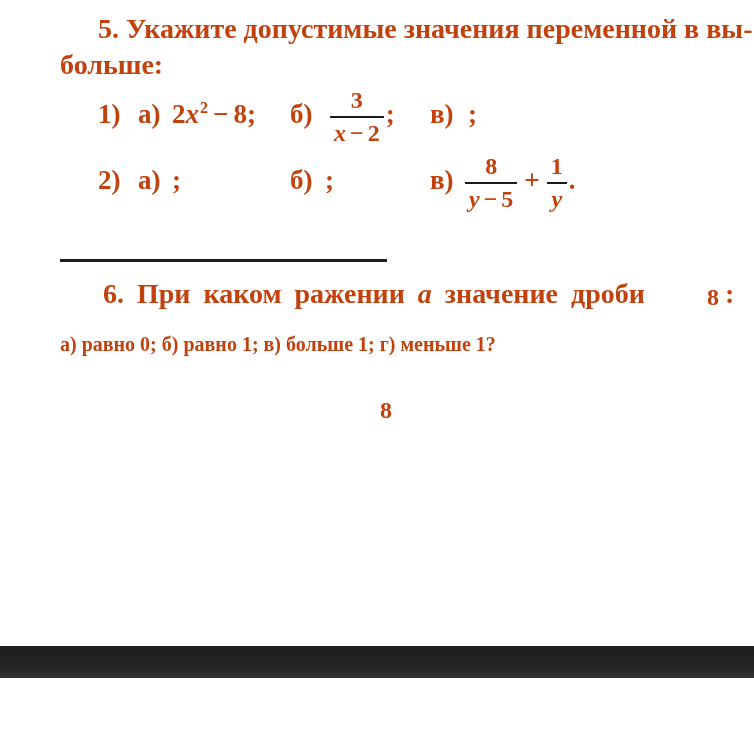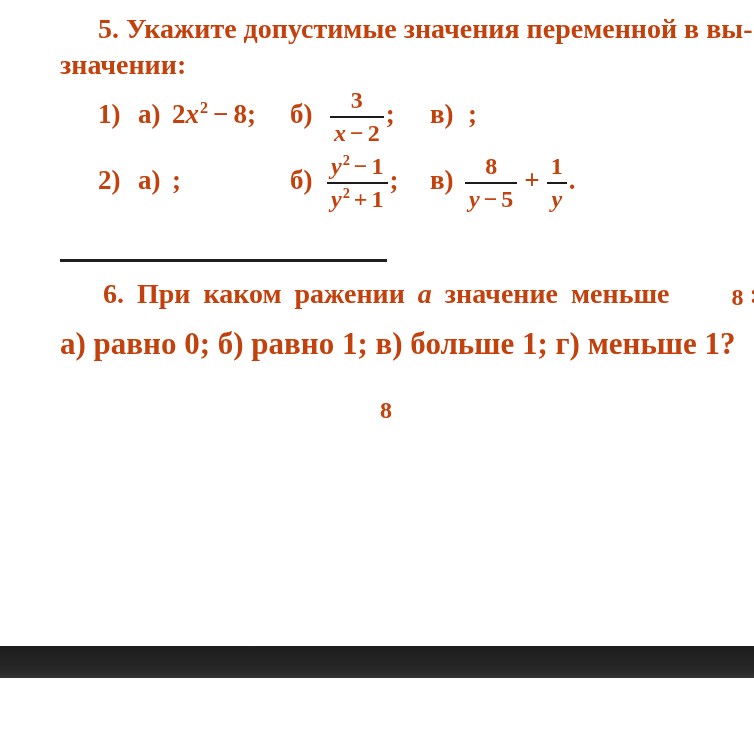--- a/index.html
+++ b/index.html
@@ -69,21 +69,21 @@
   }
 
   
   .p6-title {
     margin-top: 16px;
     font-size: 28px;
     text-indent: 43px;
     word-spacing: 6px;
     white-space: nowrap;
   }
-  .p6-answers { margin-top: 14px; font-size: 31px; line-height: 38px; }
+  .p6-answers { margin-top: 14px; font-size: 20px; line-height: 38px; }
 
   
   .page-number {
     margin-top: 34px;
     text-align: center;
     position: relative; left: -14px;
     font-size: 24px;
   }
 
   
@@ -95,47 +95,47 @@
   }
 </style>
 </head>
 <body>
 
 <div class="page" style="background: rgb(255, 255, 255); color: #c2410c; padding-left: 20px;">
   <div class="content">
 
     <section>
       <div class="p5-line1"><span>5.</span> <span>Укажите допустимые значения переменной в вы-</span></div>
-      <div class="p5-line2">значении:</div>
+      <div class="p5-line2">больше:</div>
 
       <div class="expr-row row-1">
         <span class="slot r1-s1">1)</span>
         <span class="slot r1-s2">а)</span>
         <span class="slot r1-s3"><span class="mnum">2</span><span class="mvar">x</span><span class="msup">2</span><span class="mop">−</span><span class="mnum">8;</span></span>
         <span class="slot r1-s4">б)</span>
         <span class="slot r1-s5"><span class="frac"><span class="fnum"><span class="mnum">3</span></span><span class="fden"><span class="mvar">x</span><span class="mop">−</span><span class="mnum">2</span></span></span><span class="mnum">;</span></span>
         <span class="slot r1-s6">в)</span>
         <span class="slot"><span class="mnum">;</span></span>
       </div>
 
       <div class="expr-row row-2">
         <span class="slot r2-s1">2)</span>
         <span class="slot r2-s2">а)</span>
         <span class="slot r2-s3"><span class="mnum">;</span></span>
         <span class="slot r2-s4">б)</span>
-        <span class="slot r2-s5"><span class="frac"><span class="fnum"><span class="mvar">y</span><span class="msup">2</span><span class="mop">−</span><span class="mnum">1</span></span><span class="fden"><span class="mvar">y</span><span class="msup">2</span><span class="mop">+</span><span class="mnum">1</span></span></span><span class="mnum">;</span></span>
+        <span class="slot r2-s5"><span class="mnum">;</span></span>
         <span class="slot r2-s6">в)</span>
         <span class="slot"><span class="frac"><span class="fnum"><span class="mnum">8</span></span><span class="fden"><span class="mvar">y</span><span class="mop">−</span><span class="mnum">5</span></span></span><span class="mop">+</span><span class="frac"><span class="fnum"><span class="mnum">1</span></span><span class="fden"><span class="mvar">y</span></span></span><span class="mnum">.</span></span>
       </div>
     </section>
 
     <hr class="divider">
 
     <section>
-      <div class="p6-title"><span>6.</span> <span>При каком ражении</span> <span class="mvar">a</span> <span>значение меньше</span> <span><span class="frac"><span class="fden"><span class="mnum">8</span></span></span><span class="mnum">:</span></span></div>
+      <div class="p6-title"><span>6.</span> <span>При каком ражении</span> <span class="mvar">a</span> <span>значение дроби</span> <span><span class="frac"><span class="fden"><span class="mnum">8</span></span></span><span class="mnum">:</span></span></div>
       <div class="p6-answers">а) равно 0; б) равно 1; в) больше 1; г) меньше 1?</div>
     </section>
 
     <div class="page-number">8</div>
   </div>
 
   <div class="bottom-bar"></div>
 </div>
 
 </body></html>

